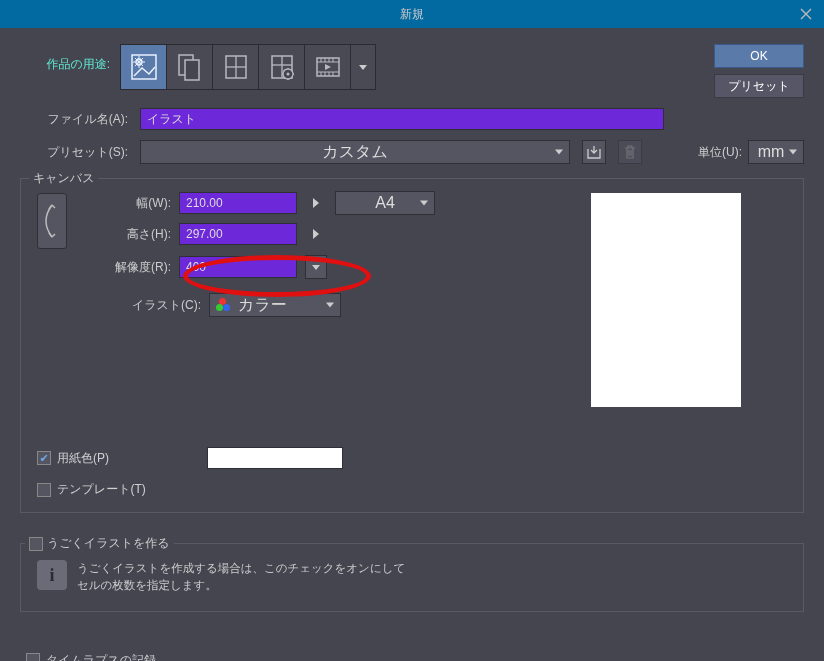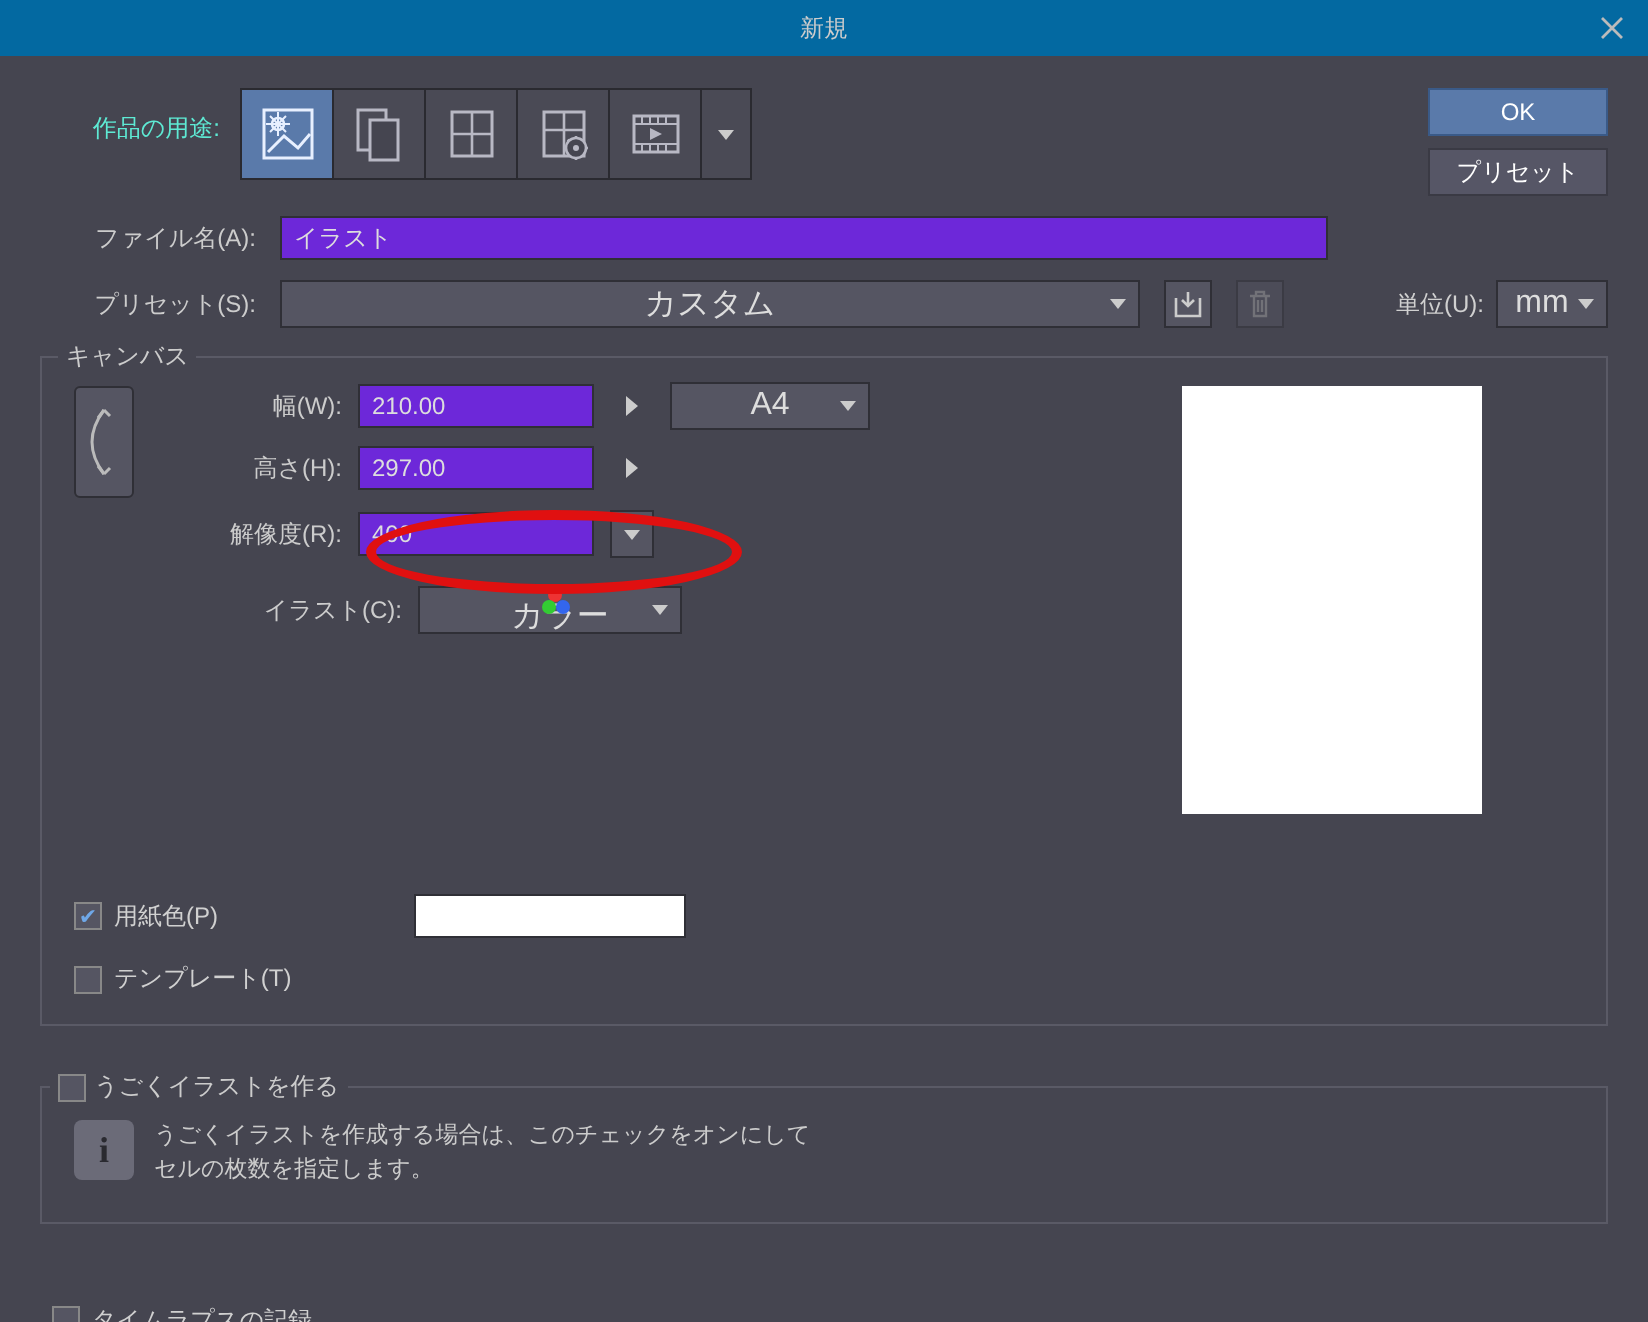--- a/index.html
+++ b/index.html
@@ -129,21 +129,21 @@
   .dim-row { display:flex; align-items:center; gap:8px; margin-bottom:8px; }
   .dim-label { width: 80px; text-align:right; color:#ccc; }
   .dim-input { width:118px; }
   .arrow-box {
     width: 22px; height:22px;
     display:flex; align-items:center; justify-content:center;
     color:#ccc;
   }
   .size-select { width:100px; height:24px; }
   .res-select-btn { width:22px; height:24px; }
-  .color-select { width:100px; height:24px; display:flex; align-items:center; justify-content:center; gap:4px;flex-direction:column;}
+  .color-select { width:100px; height:24px; display:flex; align-items:center; justify-content:center; gap:4px;}
   .red-circle {
     position: absolute;
     border: 5px solid #e01010;
     border-radius: 50% / 50%;
     width: 188px; height: 42px;
     left: 92px; top: 64px;
     pointer-events:none;
   }
   .preview {
     width: 150px; height: 214px;

